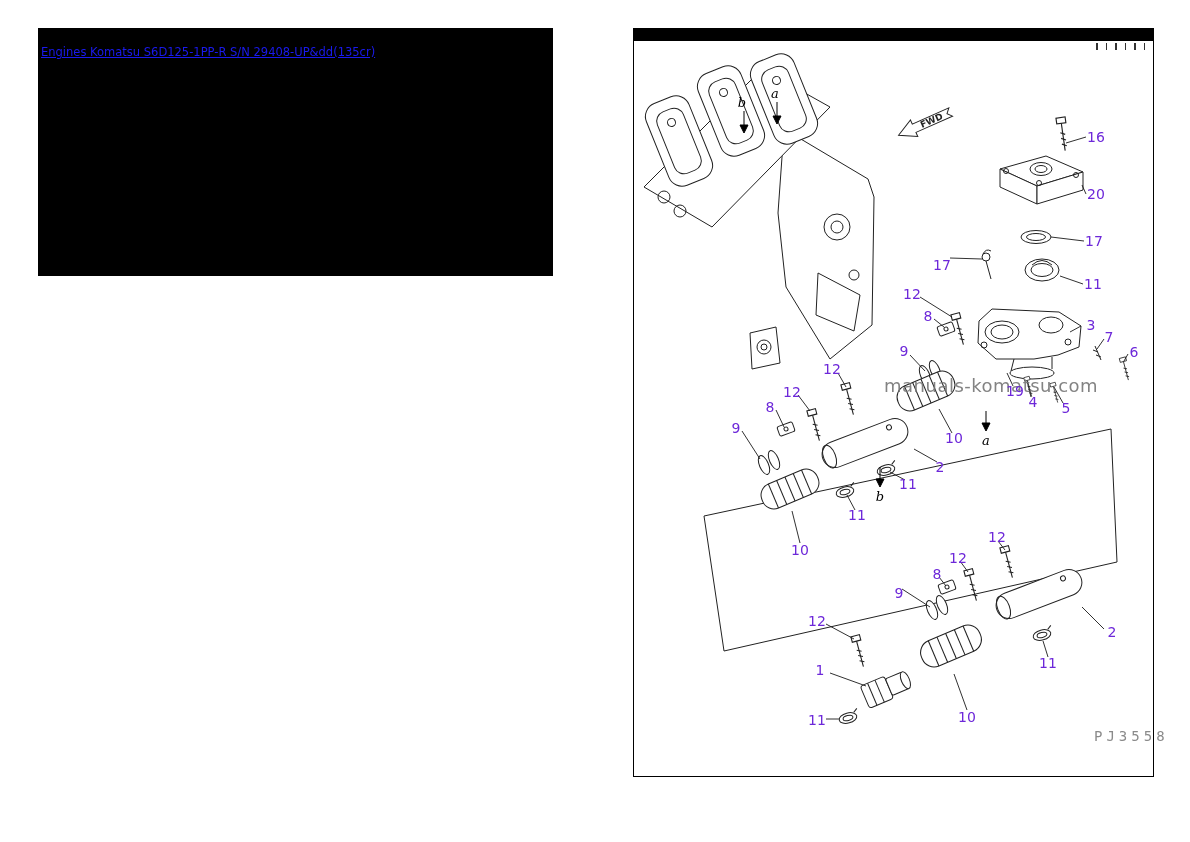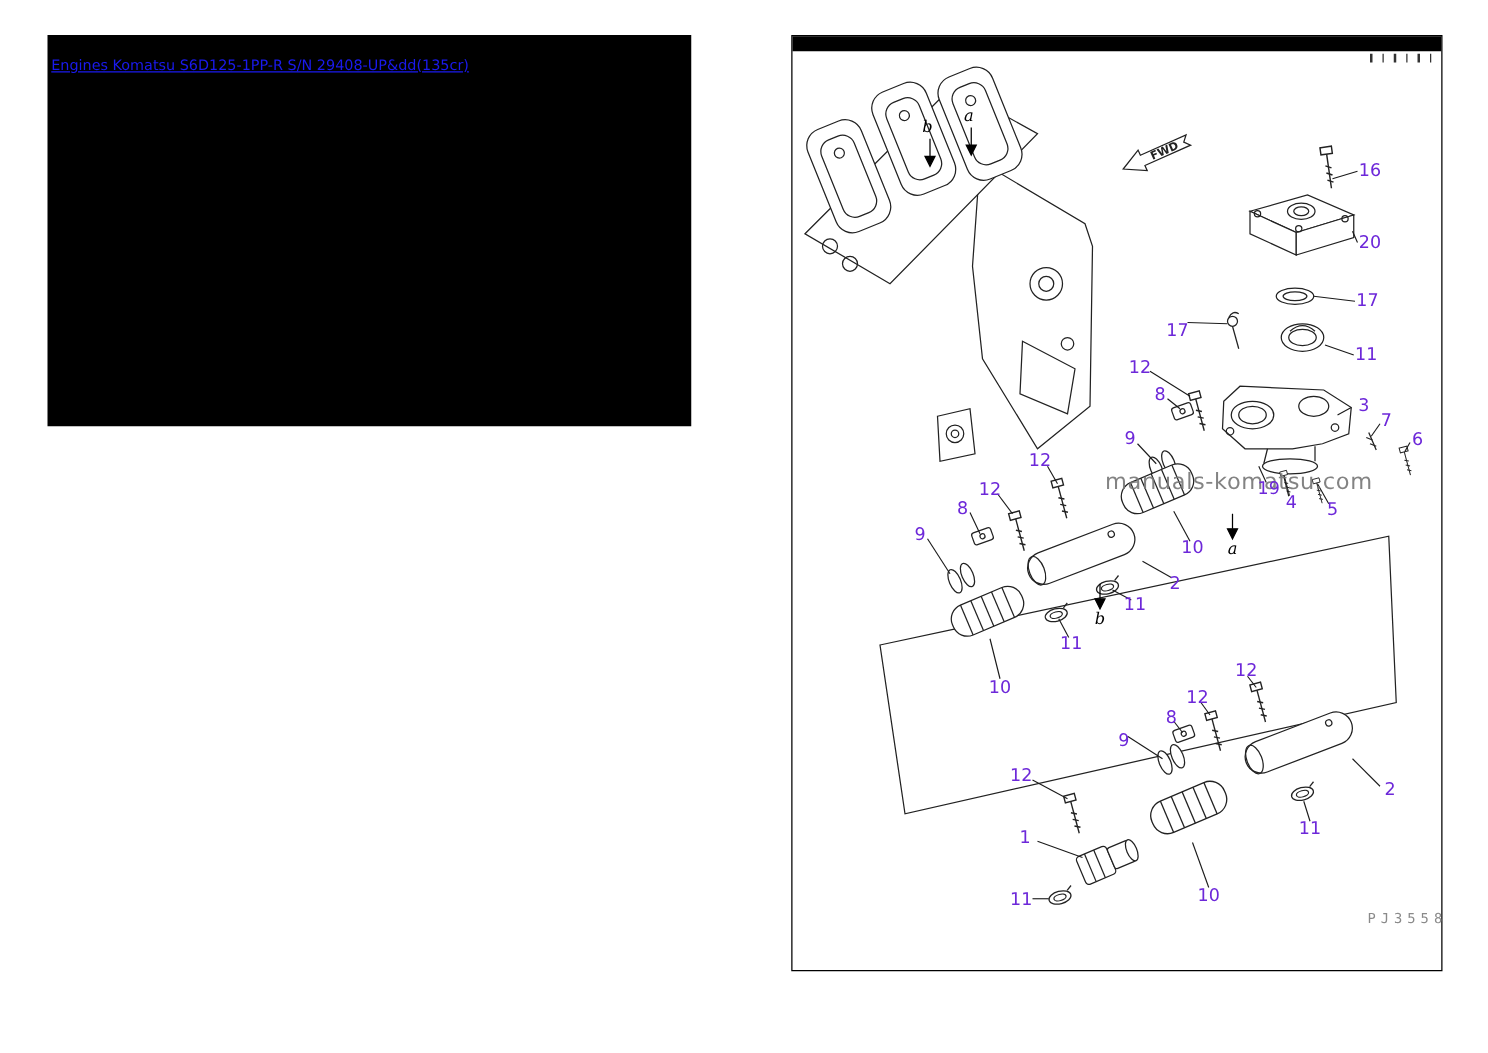--- a/index.html
+++ b/index.html
@@ -1,31 +1,31 @@
 <!DOCTYPE html>
 <html><head>
 <meta charset="utf-8">
 <style>
   html,body{margin:0;padding:0;width:1190px;height:842px;background:#fff;overflow:hidden;
     font-family:"DejaVu Sans","Liberation Sans",sans-serif;}
-  .left-box{position:absolute;left:38px;top:28px;width:515px;height:313px;background:#000;}
+  .left-box{position:absolute;left:38px;top:28px;width:515px;height:248px;background:#000;}
   .title-link{position:absolute;left:3px;top:17px;font-size:11.5px;color:#1a1aee;
     text-decoration:underline;white-space:nowrap;cursor:pointer;}
   .panel{position:absolute;left:633px;top:28px;width:519px;height:747px;border:1px solid #000;background:#fff;}
   .topbar{position:absolute;left:0;top:0;width:100%;height:12px;background:#000;}
   .ticks{position:absolute;left:462px;top:14px;display:flex;gap:8px;}
   .ticks span{width:1.5px;height:7px;background:#333;display:block;}
   .drawing{position:absolute;left:0;top:0;}
   .callout{position:absolute;transform:translate(-50%,-50%);color:#6d28d9;font-size:14px;
     line-height:1;white-space:nowrap;}
   .refletter{position:absolute;transform:translate(-50%,-50%);color:#000;font-size:13px;
     font-family:"DejaVu Serif","Liberation Serif",serif;font-style:italic;line-height:1;}
   .watermark{position:absolute;left:250px;top:346px;font-size:18px;color:#767676;opacity:.9;
     letter-spacing:.5px;white-space:nowrap;}
-  .code{position:absolute;left:460px;top:699px;font-size:11px;color:#8a8a8a;letter-spacing:4px;
+  .code{position:absolute;left:460px;top:699px;font-size:14px;color:#8a8a8a;letter-spacing:4px;
     font-family:"DejaVu Sans Mono","Liberation Mono",monospace;white-space:nowrap;}
 </style>
 </head>
 <body>
 
 <div class="left-box">
   <a href="#" class="title-link">Engines Komatsu S6D125-1PP-R S/N 29408-UP&amp;dd(135cr)</a>
 </div>
 
 <div class="panel">

